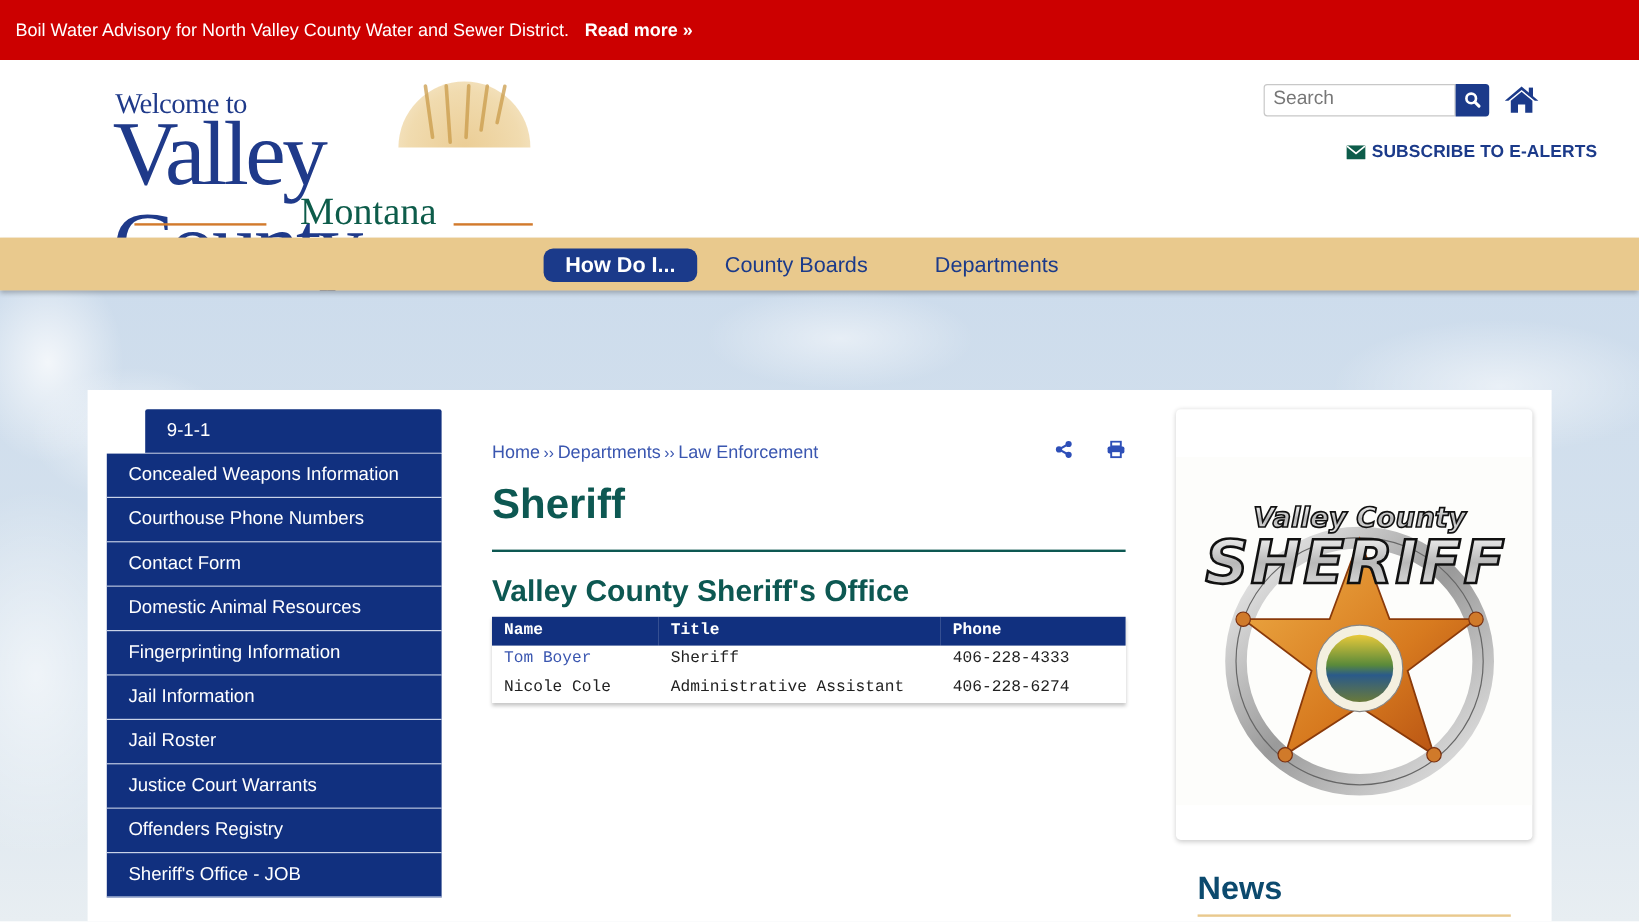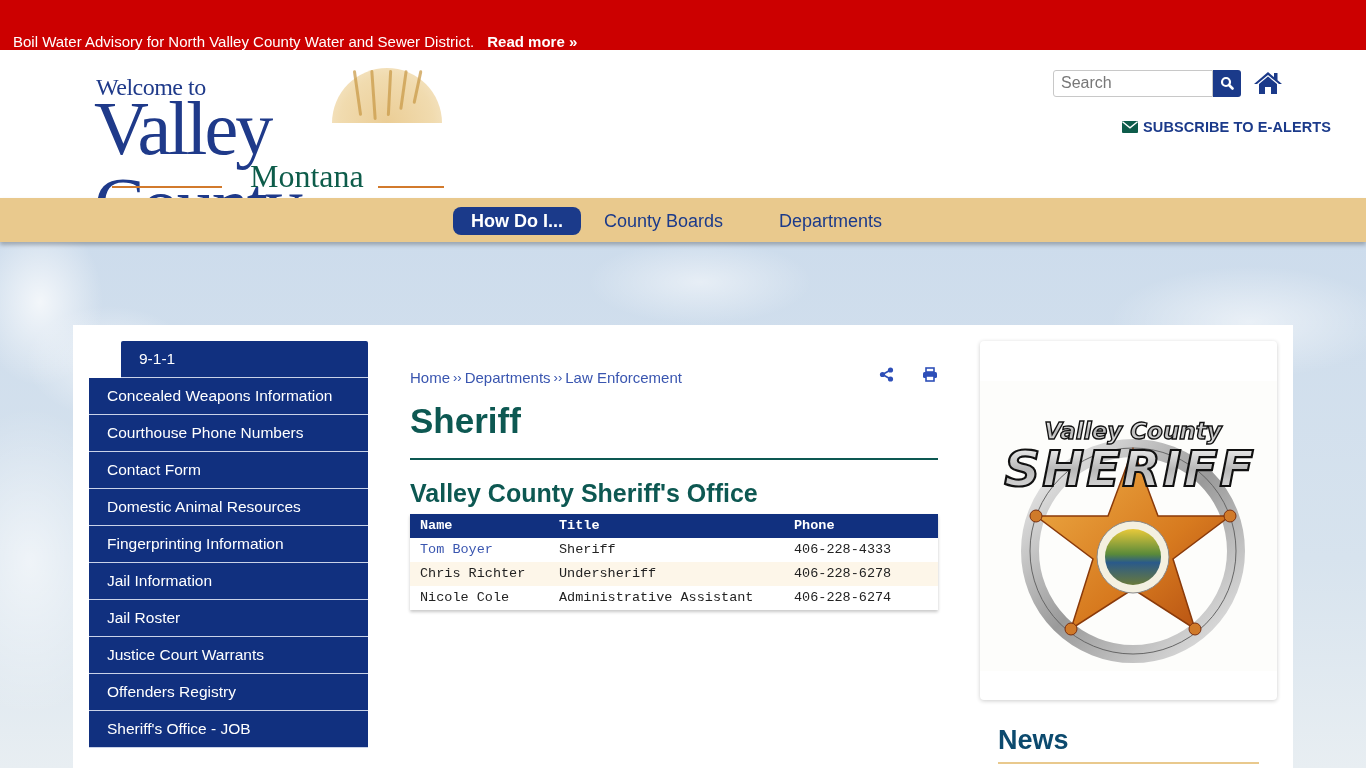--- a/index.html
+++ b/index.html
@@ -6,21 +6,21 @@
   html, body { width: 1366px; height: 768px; overflow: hidden; }
   body {
     font-family: "Liberation Sans", sans-serif;
     background: #fff;
     position: relative;
   }
   
   .alert-bar {
     position: absolute; left: 0; top: 0; width: 1366px; height: 50px;
     background: #cc0000; color: #fff;
-    display: flex; align-items: flex-end; padding-left: 13px;
+    display: flex; align-items: center; padding-left: 13px;
     font-size: 15px;
   }
   .alert-bar .read-more { font-weight: bold; margin-left: 13px; color: #fff; text-decoration: none; }
 
   
   .header {
     position: absolute; left: 0; top: 50px; width: 1366px; height: 148px; background: #fff;
   }
   .logo { position: absolute; left: 94px; top: 14px; width: 385px; height: 120px; }
   .logo .sun {
@@ -254,25 +254,20 @@
           <th style="width:139px;">Name</th>
           <th style="width:235px;">Title</th>
           <th>Phone</th>
         </tr>
       </thead>
       <tbody>
         <tr>
           <td><a>Tom Boyer</a></td>
           <td>Sheriff</td>
           <td>406-228-4333</td>
-        </tr>
-        <tr class="alt">
-          <td>Chris Richter</td>
-          <td>Undersheriff</td>
-          <td>406-228-6278</td>
         </tr>
         <tr>
           <td>Nicole Cole</td>
           <td>Administrative Assistant</td>
           <td>406-228-6274</td>
         </tr>
       </tbody>
     </table>
   </div>
 

